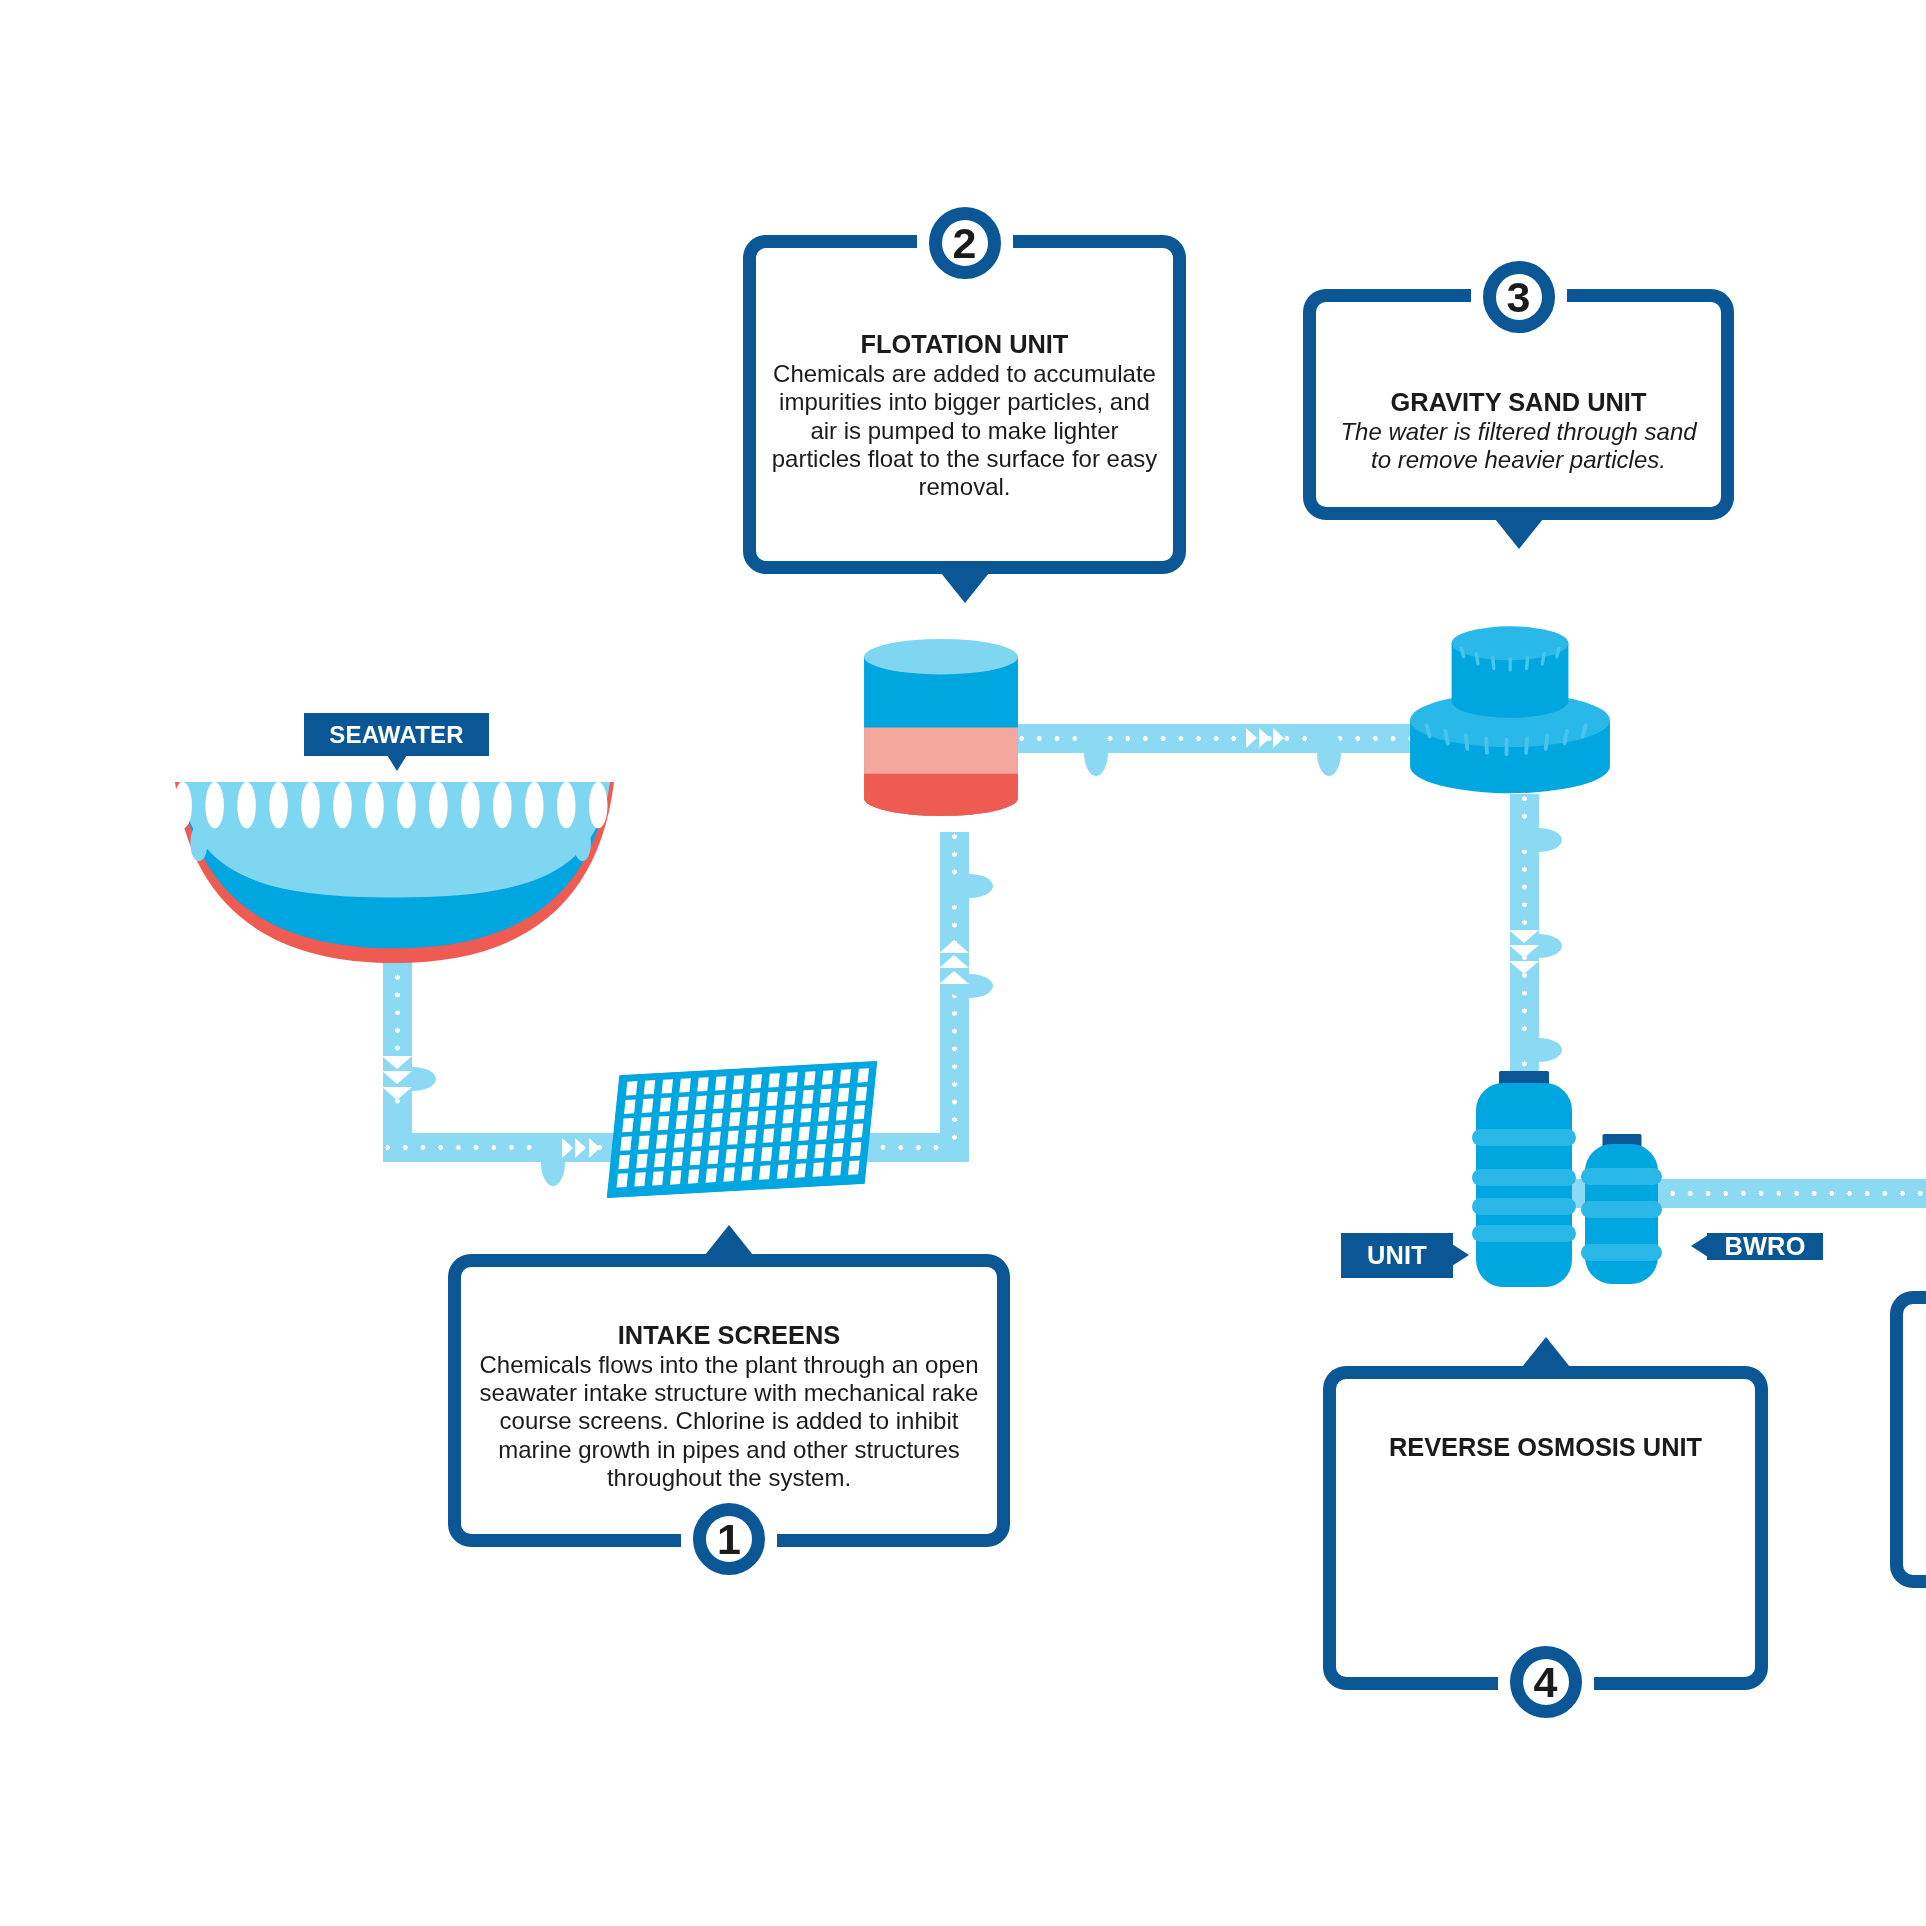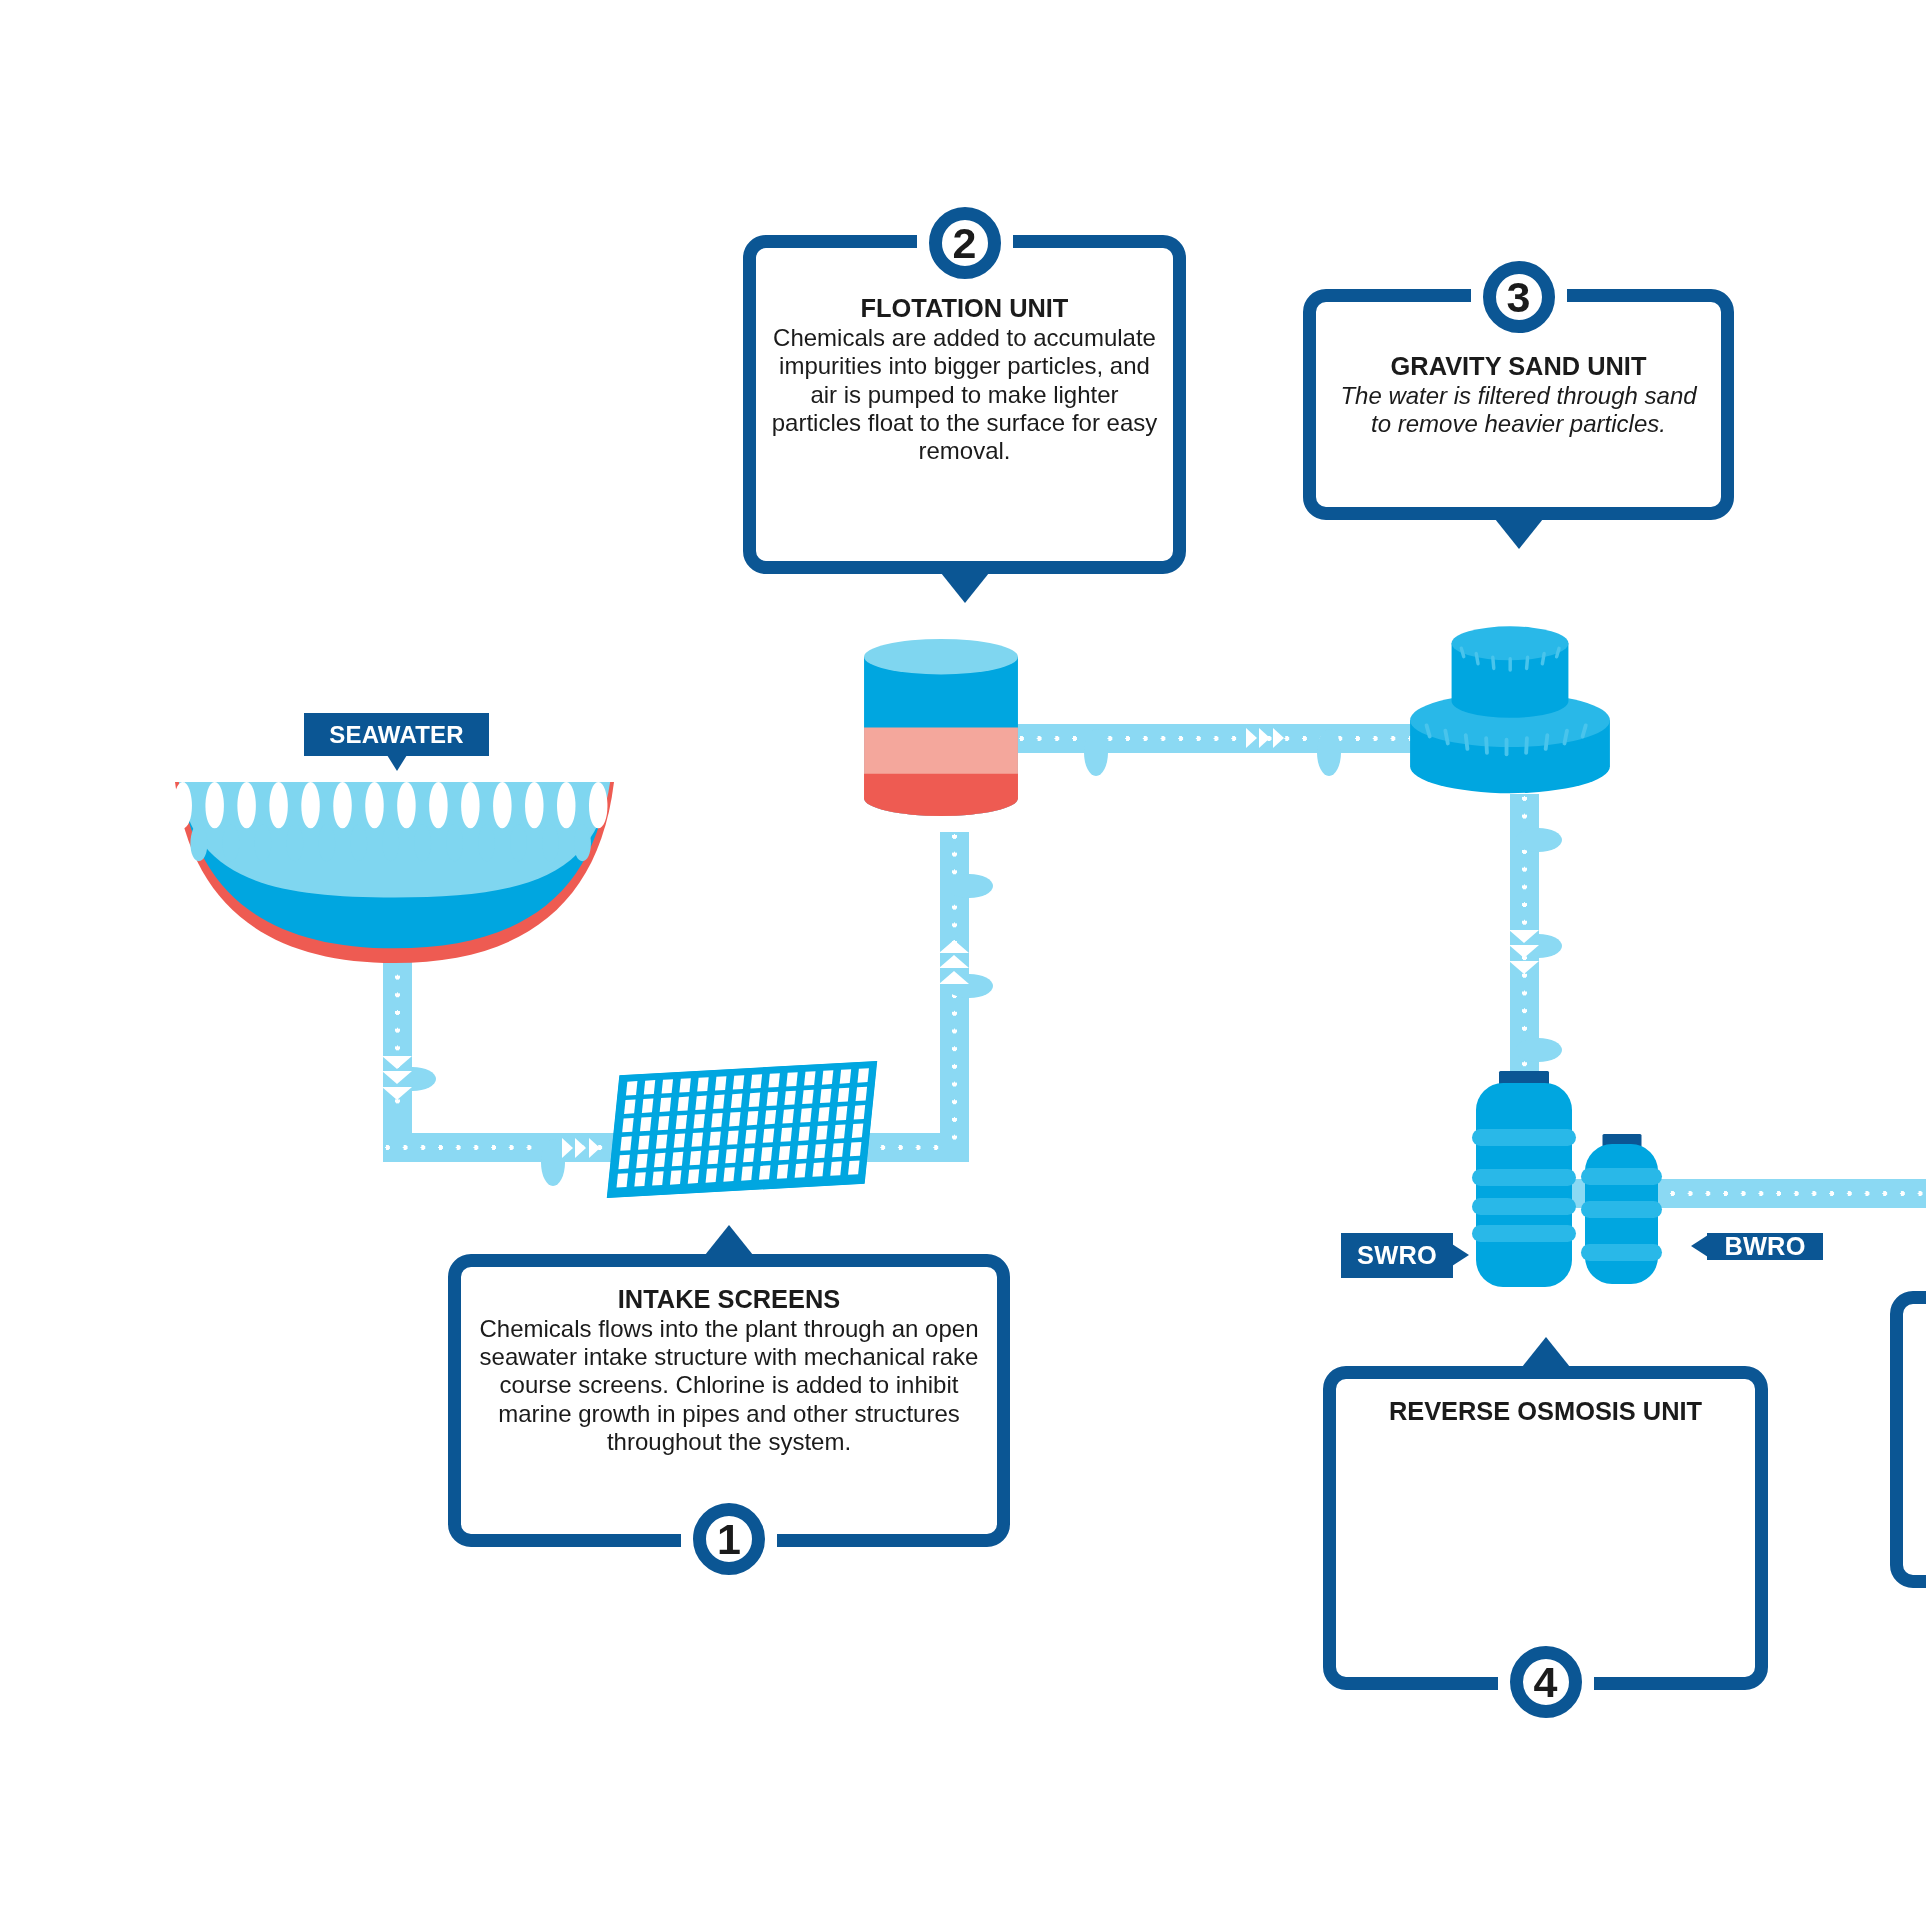--- a/index.html
+++ b/index.html
@@ -3,21 +3,21 @@
 <meta charset="utf-8">
 <style>
   html,body{margin:0;padding:0;background:#ffffff;}
   body{font-family:"Liberation Sans",sans-serif;}
   #stage{position:relative;width:2568px;height:1926px;background:#fff;overflow:hidden;}
 
   
   .callout{position:absolute;box-sizing:border-box;background:#ffffff;
            border:13px solid var(--navy);border-radius:23px;}
   .callout .body{padding:10px 15.4px;text-align:center;color:#1b1b1b;}
-  .callout .title{font-weight:bold;display:block;}
+  .callout .title{font-weight:bold;display:block;margin-top:36px;}
   .callout .text{display:block;}
 
   
   .numbub{position:absolute;left:50%;transform:translateX(-50%);
           background:#ffffff;border:13px solid var(--navy);border-radius:50%;
           display:flex;align-items:center;justify-content:center;
           font-weight:bold;color:#1b1b1b;box-sizing:border-box;z-index:6;}
   .numbub.top{top:-41px;}
   .numbub.bottom{bottom:-41px;}
 
@@ -357,21 +357,21 @@
 
   <div class="vessel" style="left:1585px;top:1134px;width:73px;height:150px;">
     <div class="neck" style="top:0;width:39px;height:13px;border-radius:1.5px;"></div>
     <div class="shell" style="top:10px;"></div>
     <div class="band" style="top:34px;"></div>
     <div class="band" style="top:67px;"></div>
     <div class="band" style="top:110px;"></div>
   </div>
 
   <div class="badge" style="left:1341px;top:1233px;width:112px;height:45px;font-size:25.4px;">
-    <span>SWRO</span>
+    <span>UNIT</span>
     <span class="tail-right"></span>
   </div>
   <div class="badge" style="left:1707px;top:1233px;width:116px;height:27px;font-size:25.4px;">
     <span>BWRO</span>
     <span class="tail-left"></span>
   </div>
 
   <div class="callout" style="left:743px;top:235px;width:443px;height:339px;">
     <div class="bubmask" style="top:-13px;width:96px;height:15.4px;"></div>
     <div class="numbub top" style="width:72px;height:72px;font-size:43px;">

